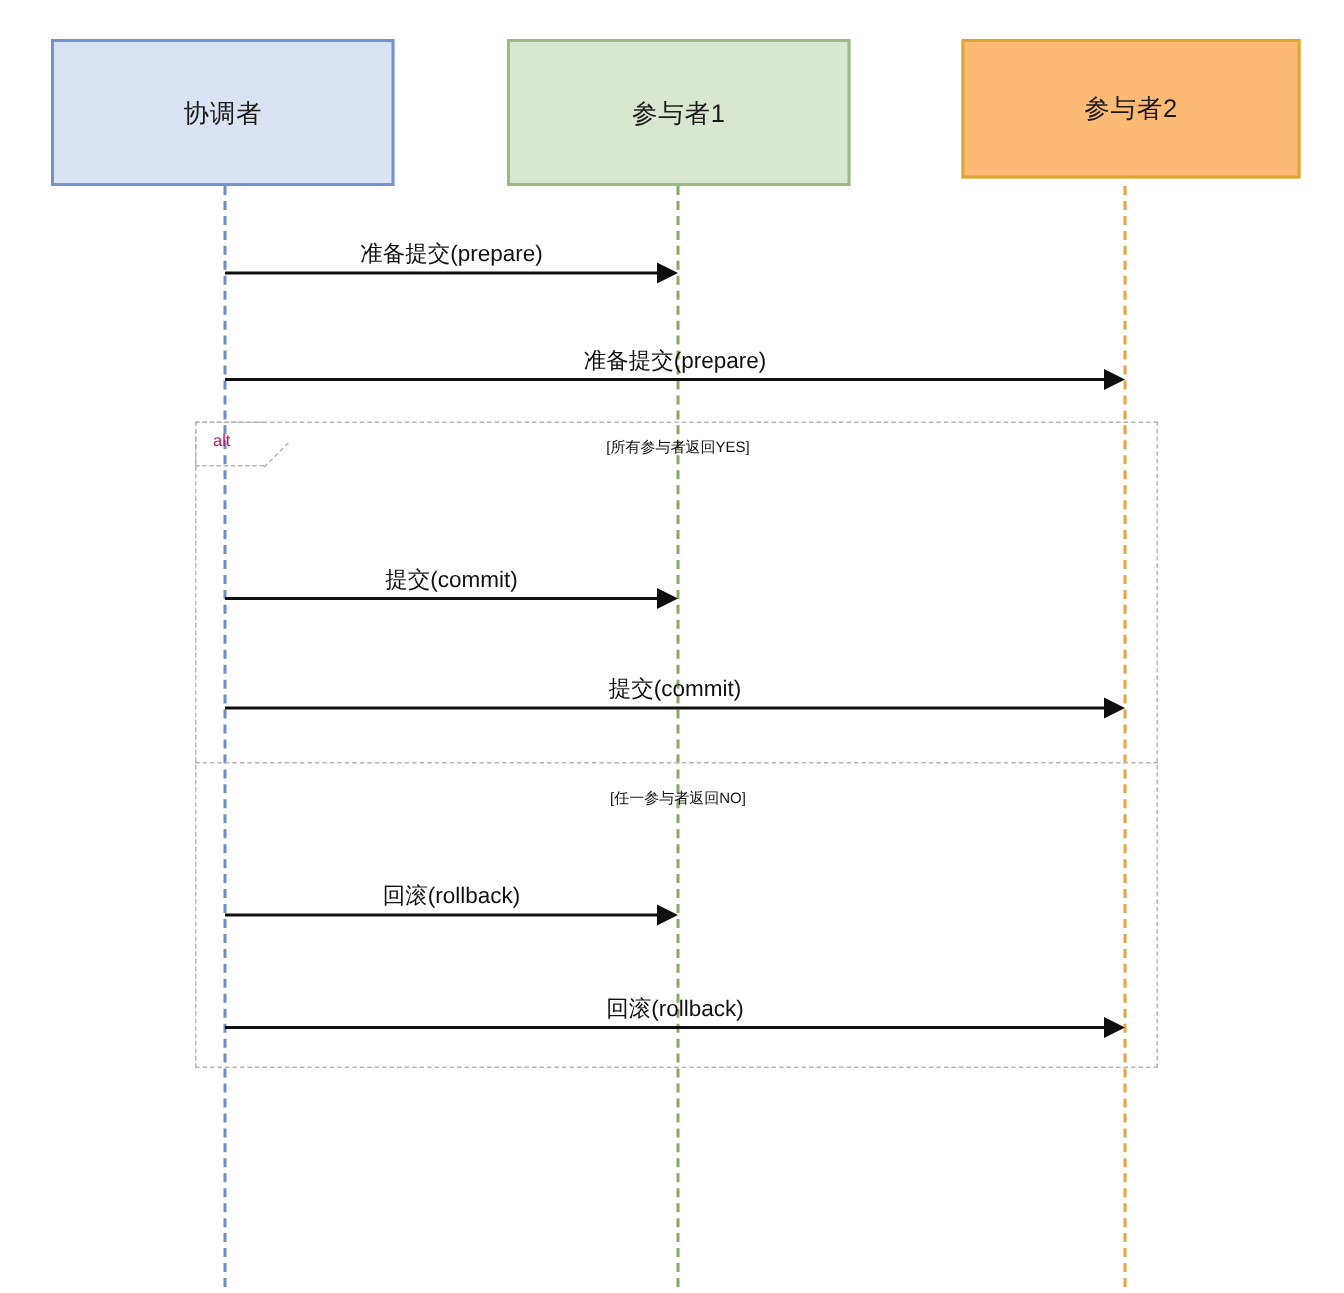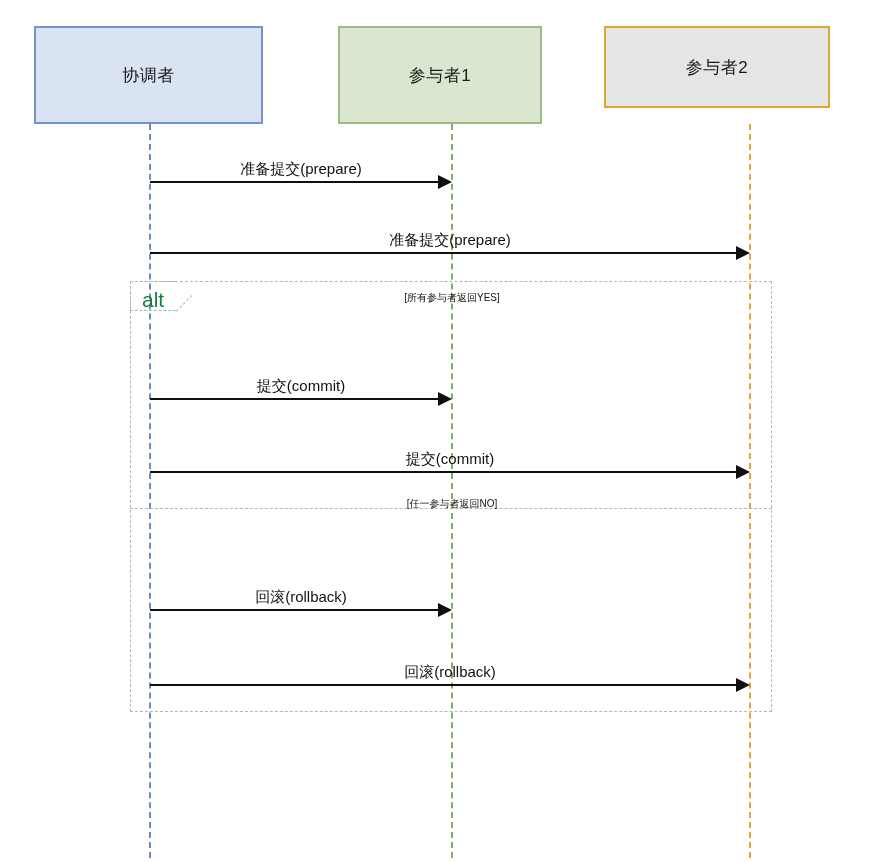--- a/index.html
+++ b/index.html
@@ -84,22 +84,22 @@
     border-bottom: 1.6px dashed #b6b6b6;
     background: transparent;
   }
   .frag-tab-cut {
     position: absolute;
     border-top: 1.6px dashed #b6b6b6;
     transform-origin: left center;
   }
   .frag-tab-label {
     position: absolute;
-    font-size: 21px;
-    color: #15803d;
+    font-size: 11px;
+    color: #be185d;
     line-height: 1;
   }
   .frag-divider {
     position: absolute;
     height: 0;
     border-top: 1.6px dashed #b6b6b6;
   }
   .frag-cond {
     position: absolute;
     font-size: 10px;
@@ -119,21 +119,21 @@
       <div class="lifeline" style="left: 749px; top: 124px; height: 734px; border-left-color: rgb(232, 163, 61);"></div>
     </div>
 
   <div id="fragment-layer">
       <div class="fragment" style="left: 130px; top: 281px; width: 642px; height: 431px; border-color: rgb(182, 182, 182);"></div>
       <div class="frag-tab" style="left: 130px; top: 281px; width: 46px; height: 30px; border-color: rgb(182, 182, 182);"></div>
       <div class="frag-tab-cut" style="left: 176px; top: 311px; width: 22.6274px; border-top-color: rgb(182, 182, 182); transform: rotate(-45deg);"></div>
       <div class="frag-tab-label" style="left: 142px; top: 289px;">alt</div>
       <div class="frag-divider" style="left: 130px; top: 508px; width: 642px; border-top-color: rgb(182, 182, 182);"></div>
       <div class="frag-cond" style="left: 452px; top: 291px;">[所有参与者返回YES]</div>
-      <div class="frag-cond" style="left: 452px; top: 497px;">[任一参与者返回NO]</div>
+      <div class="frag-cond" style="left: 452px; top: 525px;">[任一参与者返回NO]</div>
     </div>
 
   <div id="messages">
       <div class="msg-line" style="left: 150px; top: 181px; width: 290px; border-top-color: rgb(15, 15, 15);"></div>
       <div class="msg-head" style="left: 438px; top: 175px; border-left-color: rgb(15, 15, 15);"></div>
       <div class="msg-label" style="left: 301px; top: 160px;">准备提交(prepare)</div>
       <div class="msg-line" style="left: 150px; top: 252px; width: 588px; border-top-color: rgb(15, 15, 15);"></div>
       <div class="msg-head" style="left: 736px; top: 246px; border-left-color: rgb(15, 15, 15);"></div>
       <div class="msg-label" style="left: 450px; top: 231px;">准备提交(prepare)</div>
       <div class="msg-line" style="left: 150px; top: 398px; width: 290px; border-top-color: rgb(15, 15, 15);"></div>
@@ -147,21 +147,21 @@
       <div class="msg-label" style="left: 301px; top: 588px;">回滚(rollback)</div>
       <div class="msg-line" style="left: 150px; top: 684px; width: 588px; border-top-color: rgb(15, 15, 15);"></div>
       <div class="msg-head" style="left: 736px; top: 678px; border-left-color: rgb(15, 15, 15);"></div>
       <div class="msg-label" style="left: 450px; top: 663px;">回滚(rollback)</div>
     </div>
 
   <div id="participants">
       <div class="participant" style="left: 34px; top: 26px; width: 229px; height: 98px; background: rgb(218, 227, 243); border-color: rgb(114, 147, 203);">
         <span class="plabel">协调者</span>
       </div>
-      <div class="participant" style="left: 338px; top: 26px; width: 204px; height: 98px; background: rgb(217, 231, 208); border-color: rgb(156, 187, 132);">
+      <div class="participant" style="left: 338px; top: 26px; width: 229px; height: 98px; background: rgb(217, 231, 208); border-color: rgb(156, 187, 132);">
         <span class="plabel">参与者1</span>
       </div>
-      <div class="participant" style="left: 604px; top: 26px; width: 226px; height: 82px; background: #e5e5e5; border-color: rgb(224, 165, 46);">
+      <div class="participant" style="left: 641px; top: 26px; width: 226px; height: 93px; background: #fdba74; border-color: rgb(224, 165, 46);">
         <span class="plabel">参与者2</span>
       </div>
     </div>
 
 </div>
 
 </body></html>

